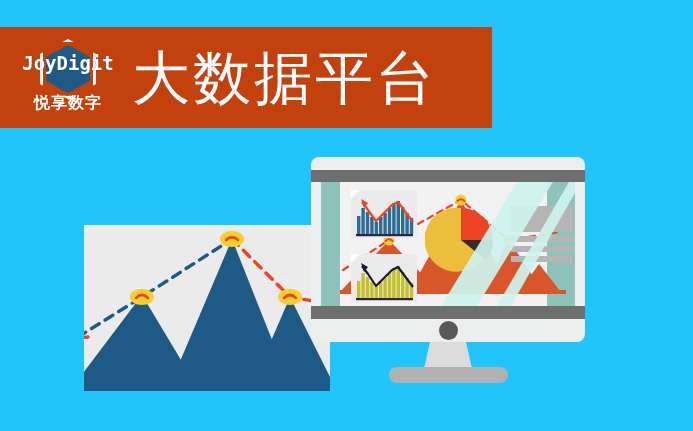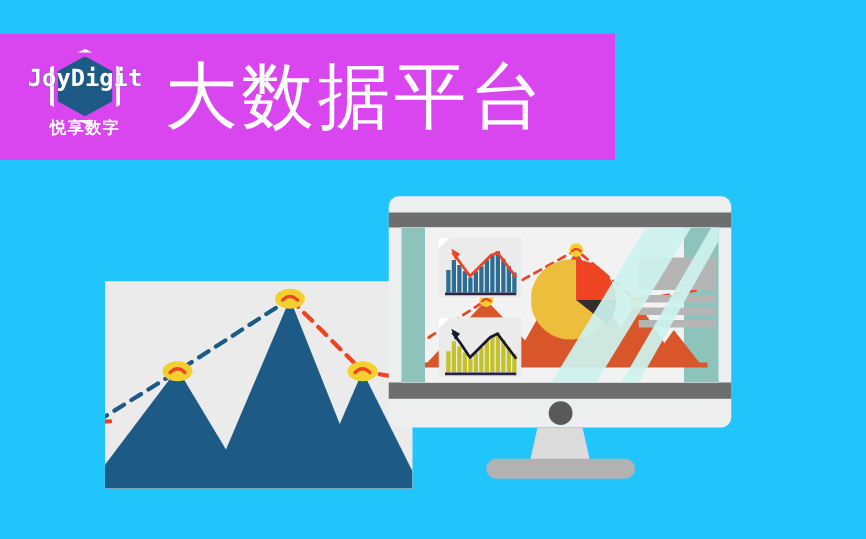--- a/index.html
+++ b/index.html
@@ -6,21 +6,21 @@
   body{
     width:693px;height:431px;overflow:hidden;
     font-family:"Liberation Sans","DejaVu Sans",sans-serif;
     background:#22c5fb;
   }
   #stage{position:relative;width:693px;height:431px;background:#22c5fb;overflow:hidden;}
 
   
   .banner{
     position:absolute;left:0;top:27px;width:492px;height:101px;
-    background:#d946ef;
+    background:#c2410c;
   }
   .logo-wrap{
     position:absolute;left:14px;top:8px;width:108px;height:86px;
   }
   .hexagon{
     position:absolute;left:26px;top:4px;width:56px;height:60px;
     border:3px solid #ffffff;
     clip-path:polygon(50% 0%,100% 25%,100% 75%,50% 100%,0% 75%,0% 25%);
     background:transparent;
     box-sizing:border-box;
@@ -32,21 +32,21 @@
   }
   .logo-latin{
     position:absolute;left:0;top:17px;width:108px;text-align:center;
     color:#ffffff;font-size:19px;font-weight:bold;letter-spacing:0px;
     font-family:"DejaVu Sans Mono","Liberation Mono",monospace;
     z-index:3;
     text-shadow:0 0 1px #1d5b86;
   }
   .logo-cn{
     position:absolute;left:0;top:58px;width:108px;text-align:center;
-    color:#ffffff;font-size:13px;font-weight:bold;letter-spacing:1px;
+    color:#ffffff;font-size:16px;font-weight:bold;letter-spacing:1px;
     z-index:3;
   }
   .banner-title{
     position:absolute;left:132px;top:18px;
     color:#ffffff;font-size:58px;font-weight:normal;letter-spacing:3px;
     line-height:66px;white-space:nowrap;
   }
 
   
   .left-panel{

